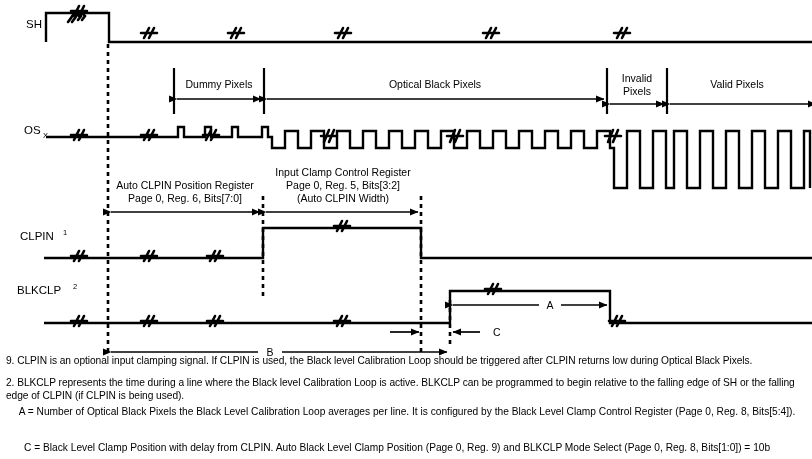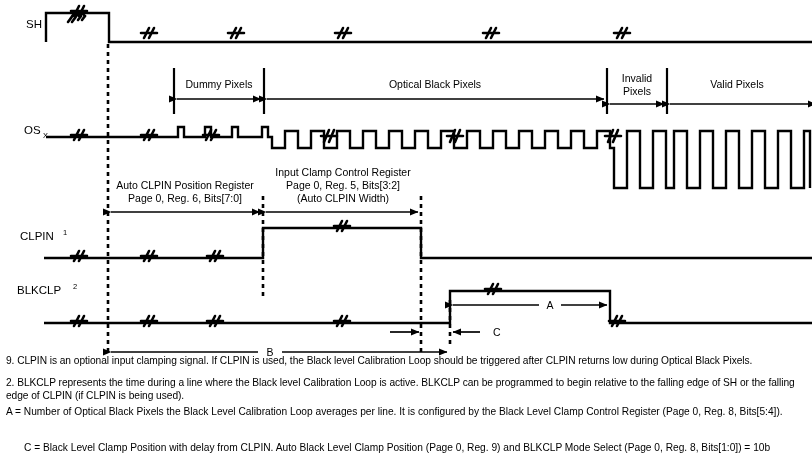--- a/index.html
+++ b/index.html
@@ -265,16 +265,16 @@
     <line class="arrw" x1="101" y1="352" x2="248" y2="352" marker-start="url(#ah)"></line>
     <line class="arrw" x1="272" y1="352" x2="437" y2="352" marker-end="url(#ah)"></line>
     <text class="abc" x="260" y="356" text-anchor="middle">B</text>
   </g>
 
 </svg>
 
 <div class="note" style="top:354px;">9. CLPIN is an optional input clamping signal.  If CLPIN is used, the Black level Calibration Loop should be triggered after CLPIN returns low during Optical Black Pixels.</div>
 <div class="note" style="top:376px;">2. BLKCLP represents the time during a line where the Black level Calibration Loop is active.  BLKCLP can be programmed to begin relative to the falling edge of SH or the falling edge of CLPIN (if CLPIN is being used).</div>
 
-<div class="note2" style="top:405px;">A = Number of Optical Black Pixels the Black Level Calibration Loop averages per line.  It is configured by the Black Level Clamp Control Register (Page 0, Reg. 8, Bits[5:4]).</div>
+<div class="note2" style="top:405px;text-align:center;">A = Number of Optical Black Pixels the Black Level Calibration Loop averages per line.  It is configured by the Black Level Clamp Control Register (Page 0, Reg. 8, Bits[5:4]).</div>
 <div class="note2" style="top:441px;margin-left:18px;">C = Black Level Clamp Position with delay from CLPIN.  Auto Black Level Clamp Position (Page 0, Reg. 9) and BLKCLP Mode Select (Page 0, Reg. 8, Bits[1:0]) = 10b</div>
 
 </div>
 
 </body></html>

